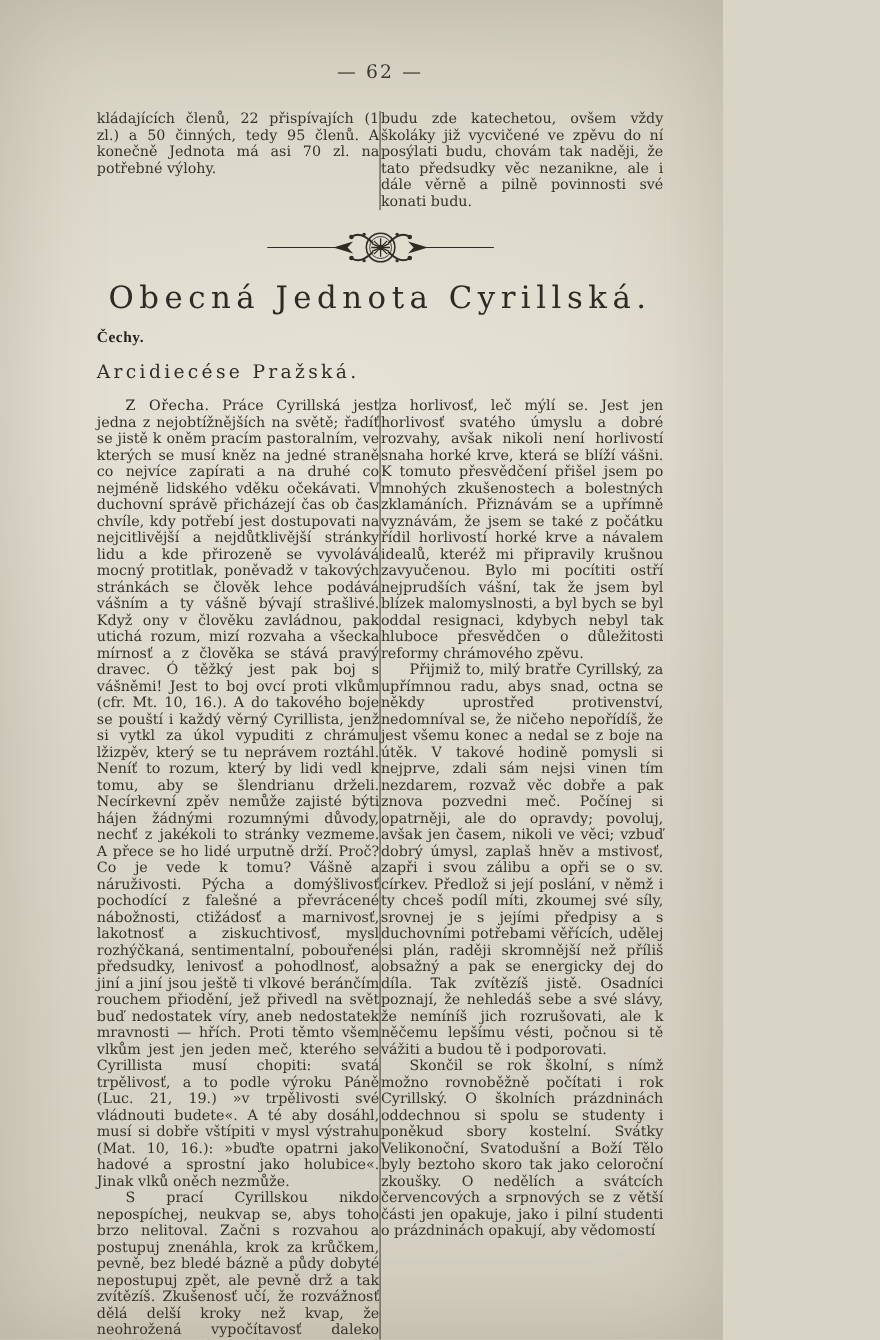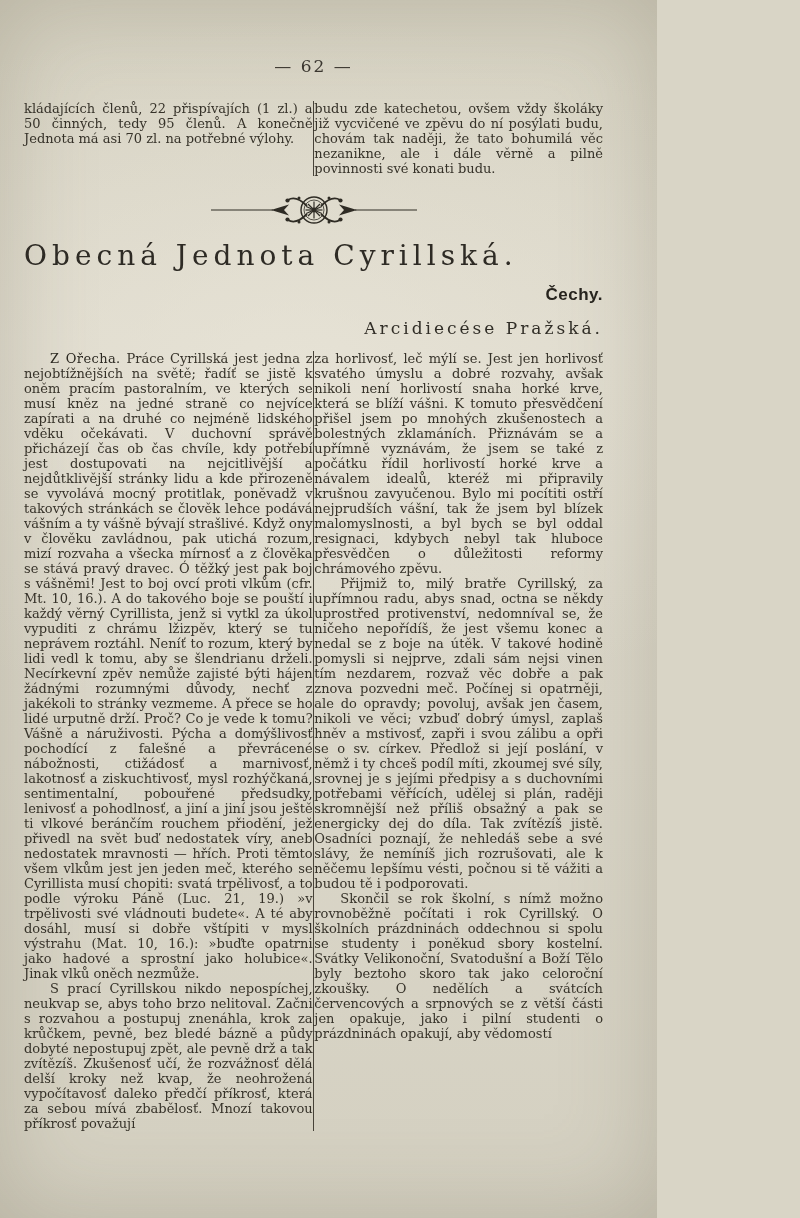--- a/index.html
+++ b/index.html
@@ -12,21 +12,21 @@
     font-family: "DejaVu Serif", serif;
     color: #34302a;
     background: #d9d5c6;
   }
   .page {
     position: relative;
     box-sizing: border-box;
     width: 657px;
     height: 1218px;
     overflow: hidden;
-    padding: 56px 54px 0 24px;
+    padding: 56px 54px 0 88px;
     background:
       radial-gradient(ellipse 900px 500px at 45% 30%, rgba(238,234,222,0.55), rgba(238,234,222,0) 70%),
       linear-gradient(180deg, #d5d1c1 0%, #dcd8ca 28%, #dad6c8 62%, #d4d0c1 100%);
     box-shadow: inset 0 0 95px rgba(108, 99, 78, 0.28);
   }
   .page-number {
     text-align: center;
     font-size: 17px;
     letter-spacing: 2px;
     color: #3a362f;
@@ -52,39 +52,39 @@
   p { margin: 0; text-indent: 26px; }
   p.cont { text-indent: 0; }
   .lead { font-weight: normal; letter-spacing: 0.4px; color: #2b2821; }
   .ornament {
     margin-top: 15px;
     text-align: center;
     height: 38px;
   }
   h1.title {
     margin: 10px 0 0 0;
-    text-align: left;
+    text-align: center;
     font-family: "DejaVu Serif", serif;
     font-weight: normal;
     font-size: 28px;
     letter-spacing: 5px;
     color: #2e2b25;
   }
   h2.region {
     margin: 13px 0 0 0;
-    text-align: right;
-    font-family: Liberation Sans, sans-serif;
+    text-align: left;
+    font-family: Liberation Serif, serif;
     font-weight: bold;
-    font-size: 17px;
+    font-size: 14px;
     letter-spacing: 0.5px;
     color: #27241e;
   }
   h3.diocese {
     margin: 13px 0 0 0;
-    text-align: right;
+    text-align: left;
     font-family: "DejaVu Serif", serif;
     font-weight: normal;
     font-size: 17px;
     letter-spacing: 3px;
     color: #302d26;
   }
   .main-section { margin-top: 13px; }
   svg .ink-stroke { stroke: #2f2c25; fill: none; }
   svg .ink-fill { fill: #2f2c25; stroke: none; }
 </style>
@@ -94,21 +94,21 @@
 <div class="page">
 
   <div class="page-number">— 62 —</div>
 
   <section class="columns top-section">
     <div class="col">
       <p class="cont">kládajících členů, 22 přispívajích (1 zl.) a 50 činných, tedy 95 členů. A konečně Jednota má asi 70 zl. na potřebné výlohy.</p>
     </div>
     <div class="rule"></div>
     <div class="col">
-      <p class="cont">budu zde katechetou, ovšem vždy školáky již vycvičené ve zpěvu do ní posýlati budu, chovám tak naději, že tato bohumilá věc nezanikne, ale i dále věrně a pilně povinnosti své konati budu.</p>
+      <p class="cont">budu zde katechetou, ovšem vždy školáky již vycvičené ve zpěvu do ní posýlati budu, chovám tak naději, že tato předsudky věc nezanikne, ale i dále věrně a pilně povinnosti své konati budu.</p>
     </div>
   </section>
 
   <div class="ornament">
     <svg width="210" height="38" viewBox="0 0 210 38">
 
       <line class="ink-stroke" x1="2" y1="19" x2="64" y2="19" stroke-width="1"></line>
       <line class="ink-stroke" x1="146" y1="19" x2="208" y2="19" stroke-width="1"></line>
 
       <path class="ink-fill" d="M62,19 L80,13.5 L75,19 L80,24.5 Z"></path>

